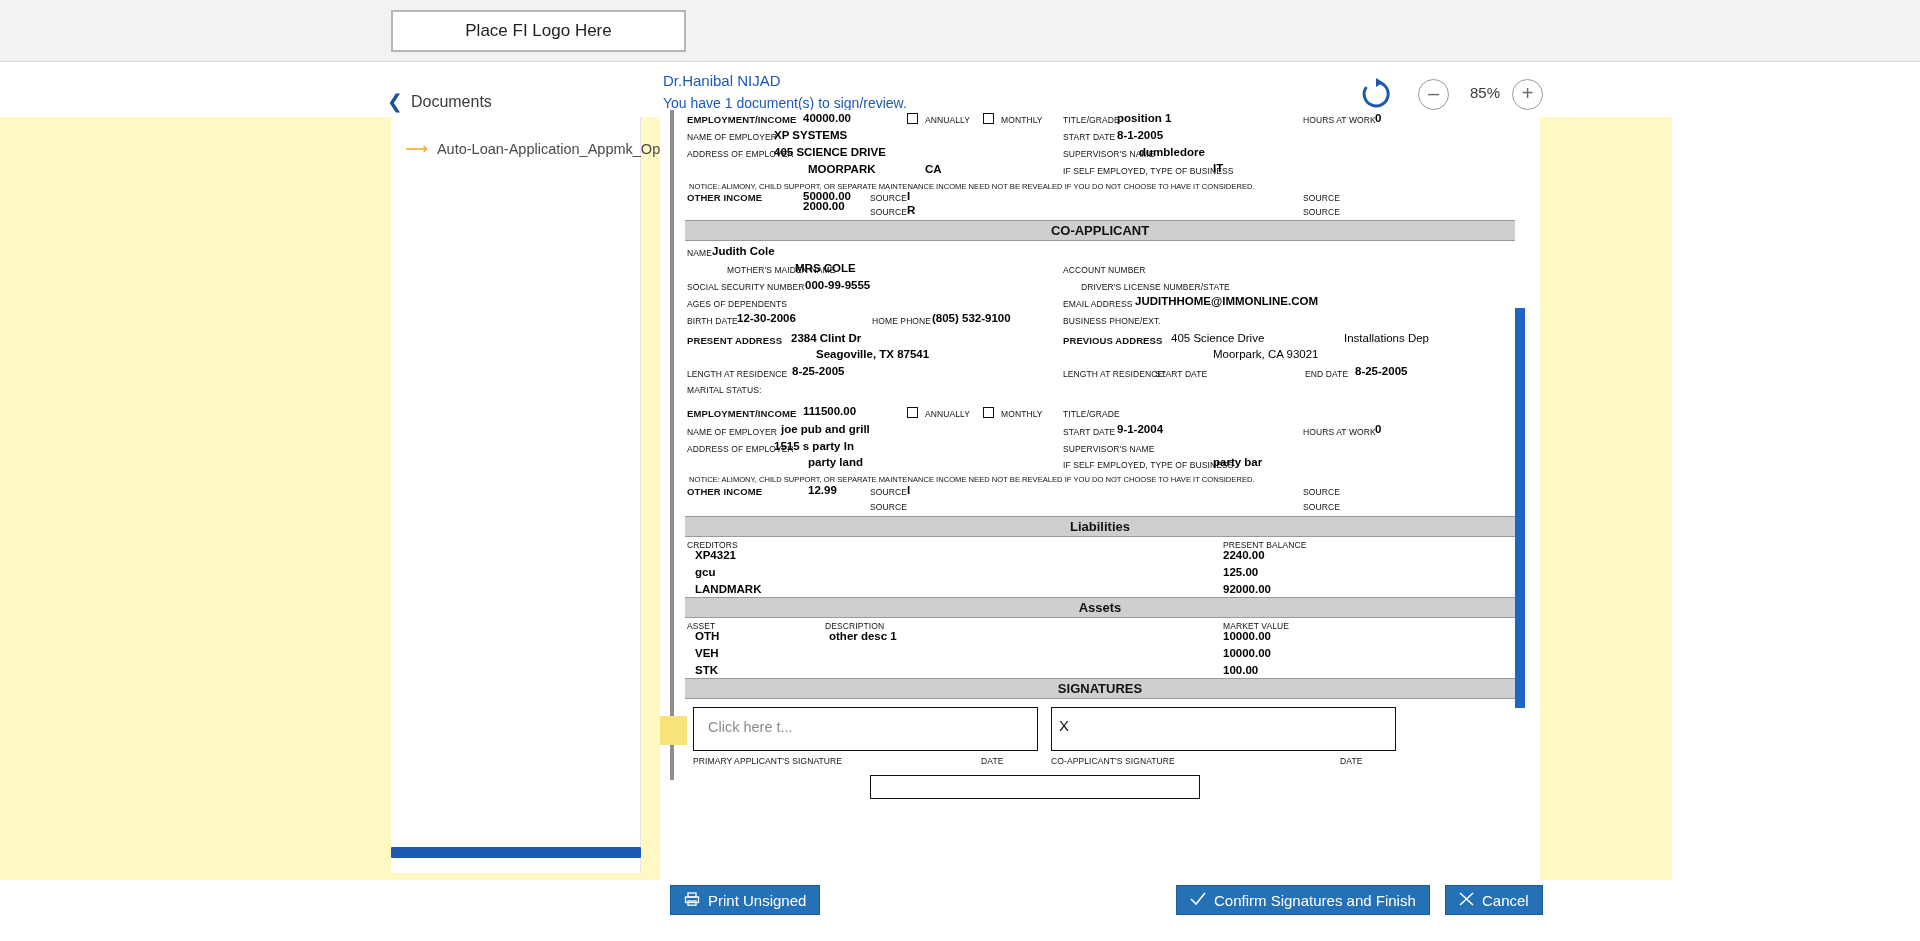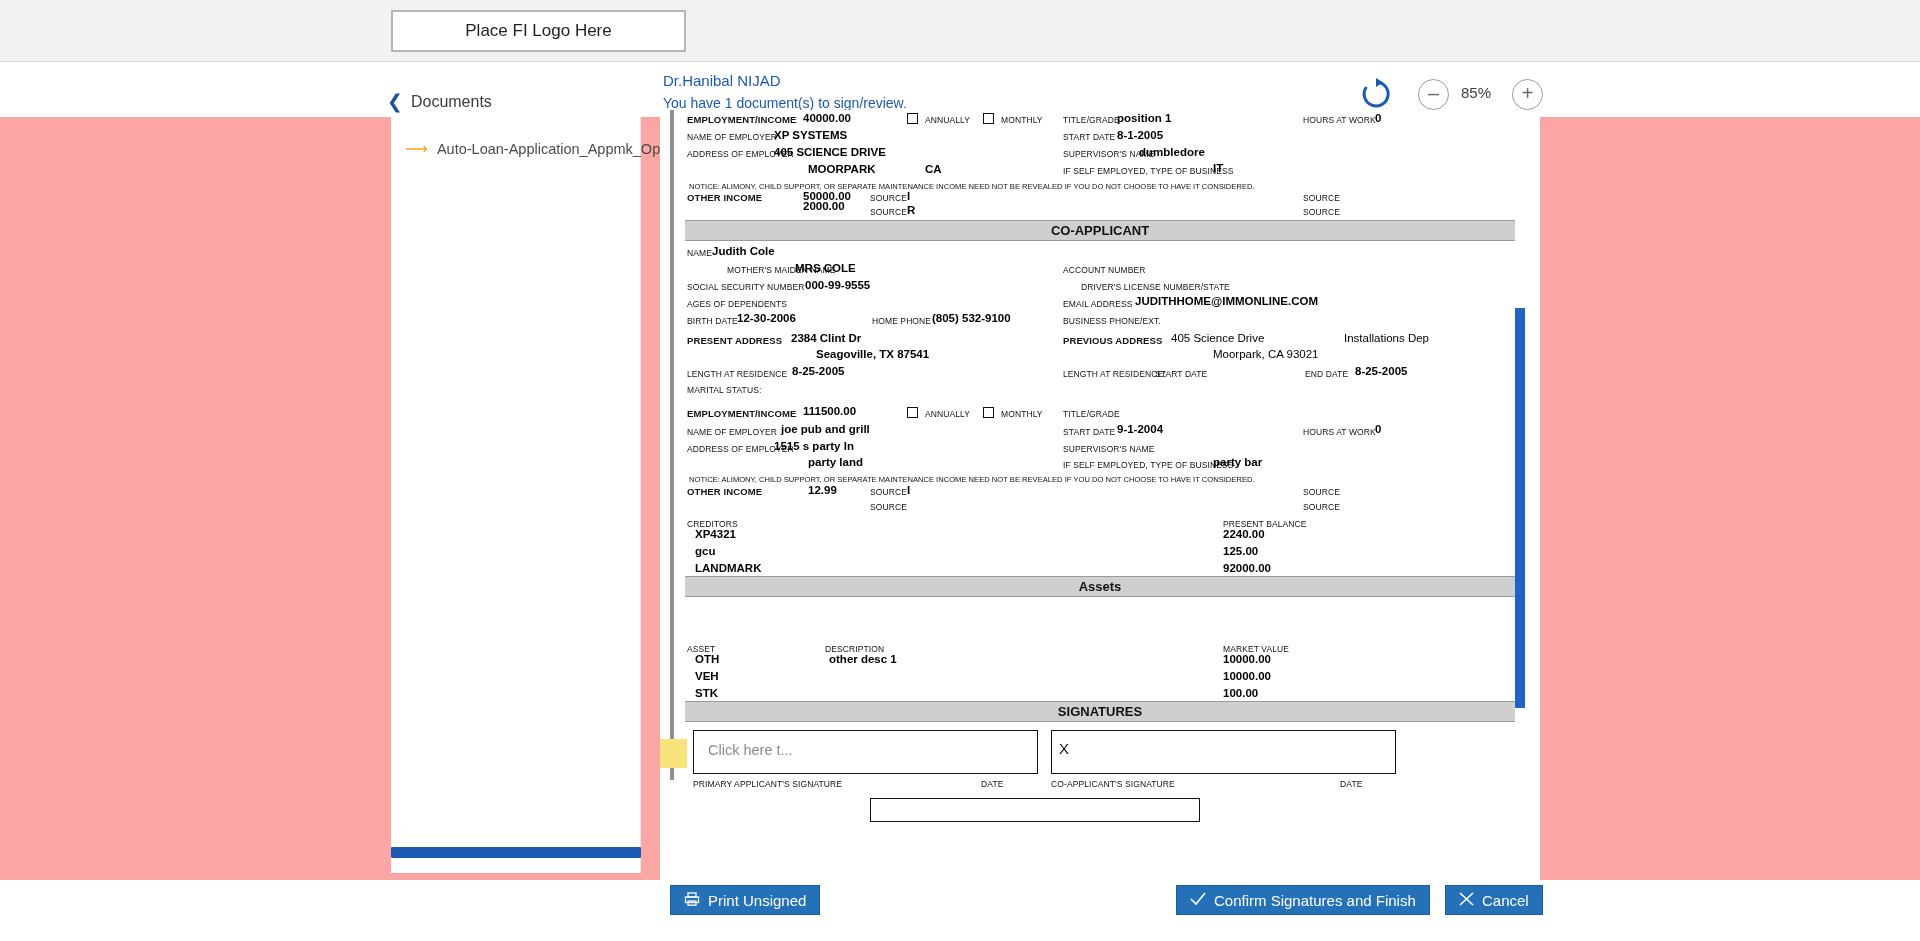--- a/index.html
+++ b/index.html
@@ -3,21 +3,21 @@
 <meta charset="utf-8">
 <style>
   * { box-sizing: border-box; }
   html, body {
     margin: 0; padding: 0;
     width: 1920px; height: 941px;
     background: #ffffff;
     font-family: "Liberation Sans", sans-serif;
     overflow: hidden;
   }
-  #root { position: relative; width: 1920px; height: 941px; background: #fca5a5; }
+  #root { position: relative; width: 1672px; height: 941px; background: #fef9c3; }
 
   
   .logo-bar {
     position: absolute; left: 0; top: 0; width: 1920px; height: 62px;
     background: #f2f2f2; border-bottom: 1px solid #d9d9d9;
   }
   .logo-box {
     position: absolute; left: 391px; top: 10px; width: 295px; height: 42px;
     border: 2px solid #b6b6b6; background: #ffffff;
     display: flex; align-items: center; justify-content: center;
@@ -49,21 +49,21 @@
   .zoom-btn {
     position: absolute; top: 79px; width: 31px; height: 31px;
     border: 1.6px solid #9a9a9a; border-radius: 50%;
     background: #fff; color: #6a6a6a; font-size: 20px; line-height: 27px;
     text-align: center; cursor: pointer;
   }
   .zoom-minus { left: 1418px; }
   .zoom-plus  { left: 1512px; }
   .zoom-level {
     position: absolute; left: 1461px; top: 84px; width: 48px;
-    font-size: 15px; color: #3c3c3c;
+    text-align: center; font-size: 15px; color: #3c3c3c;
   }
 
   
   .doc-panel {
     position: absolute; left: 391px; top: 117px; width: 250px; height: 756px;
     background: #ffffff; border-right: 1px solid #e6e6e6;
   }
   .doc-item {
     position: absolute; left: 14px; top: 22px; width: 240px;
     display: flex; align-items: center; gap: 9px;
@@ -283,34 +283,35 @@
 
         <span class="lbl" style="left:2px;top:245px;font-size:9.5px;font-weight:bold;">OTHER INCOME</span>
         <span class="val" style="left:123px;top:243px;">12.99</span>
         <span class="lbl" style="left:185px;top:246px;">SOURCE</span>
         <span class="val" style="left:222px;top:243px;">I</span>
         <span class="lbl" style="left:618px;top:246px;">SOURCE</span>
         <span class="lbl" style="left:185px;top:261px;">SOURCE</span>
         <span class="lbl" style="left:618px;top:261px;">SOURCE</span>
       </div>
 
+      <div class="sec-band">Liabilities</div>
       <div style="position:relative;height:60px;">
         <span class="lbl" style="left:2px;top:3px;">CREDITORS</span>
         <span class="lbl" style="left:538px;top:3px;">PRESENT BALANCE</span>
 
         <span class="val" style="left:10px;top:12px;">XP4321</span>
         <span class="val" style="left:538px;top:12px;">2240.00</span>
         <span class="val" style="left:10px;top:29px;">gcu</span>
         <span class="val" style="left:538px;top:29px;">125.00</span>
         <span class="val" style="left:10px;top:46px;">LANDMARK</span>
         <span class="val" style="left:538px;top:46px;">92000.00</span>
       </div>
 
       <div class="sec-band">Assets</div>
-      <div style="position:relative;height:60px;margin-top:44px;">
+      <div style="position:relative;height:60px;">
         <span class="lbl" style="left:2px;top:3px;">ASSET</span>
         <span class="lbl" style="left:140px;top:3px;">DESCRIPTION</span>
         <span class="lbl" style="left:538px;top:3px;">MARKET VALUE</span>
 
         <span class="val" style="left:10px;top:12px;">OTH</span>
         <span class="val" style="left:144px;top:12px;">other desc 1</span>
         <span class="val" style="left:538px;top:12px;">10000.00</span>
         <span class="val" style="left:10px;top:29px;">VEH</span>
         <span class="val" style="left:538px;top:29px;">10000.00</span>
         <span class="val" style="left:10px;top:46px;">STK</span>

